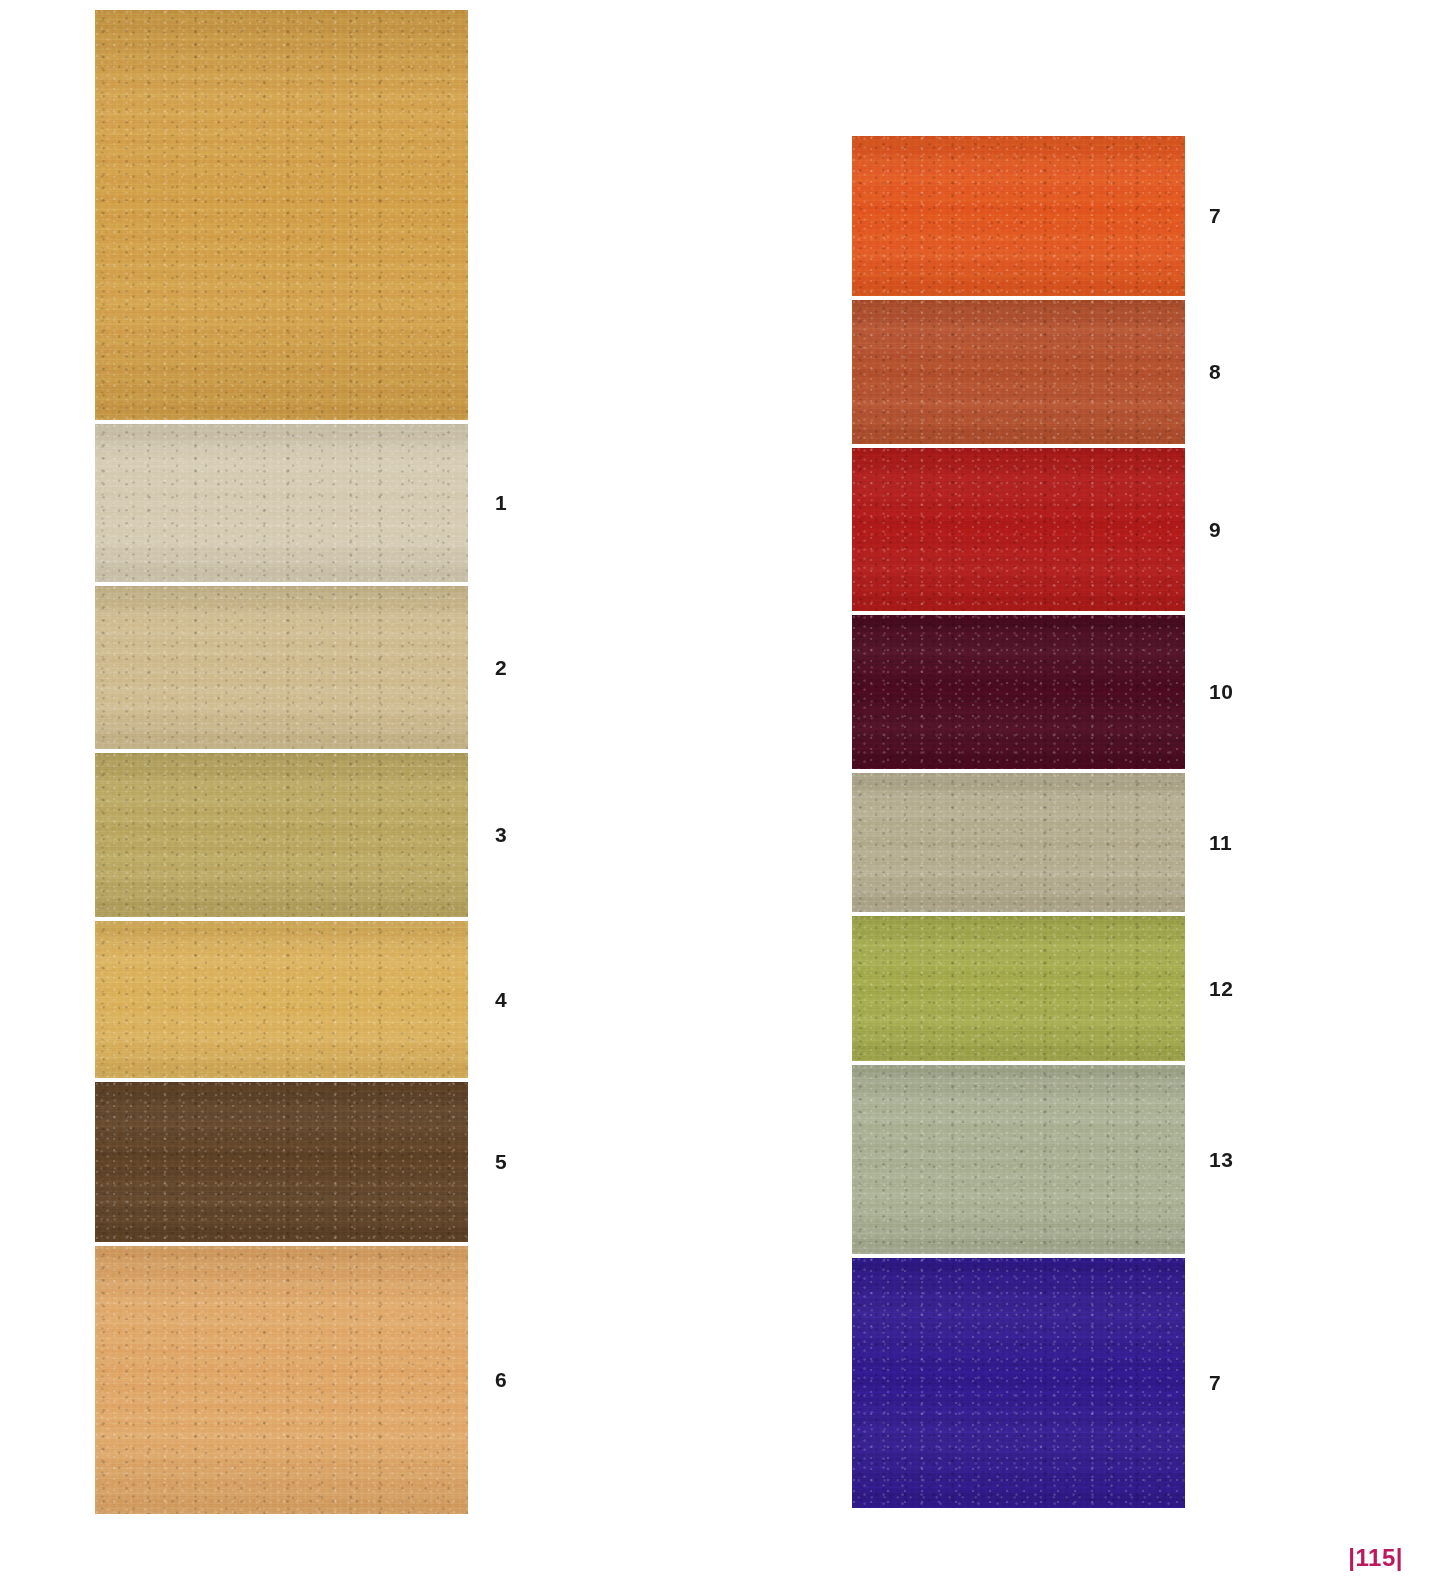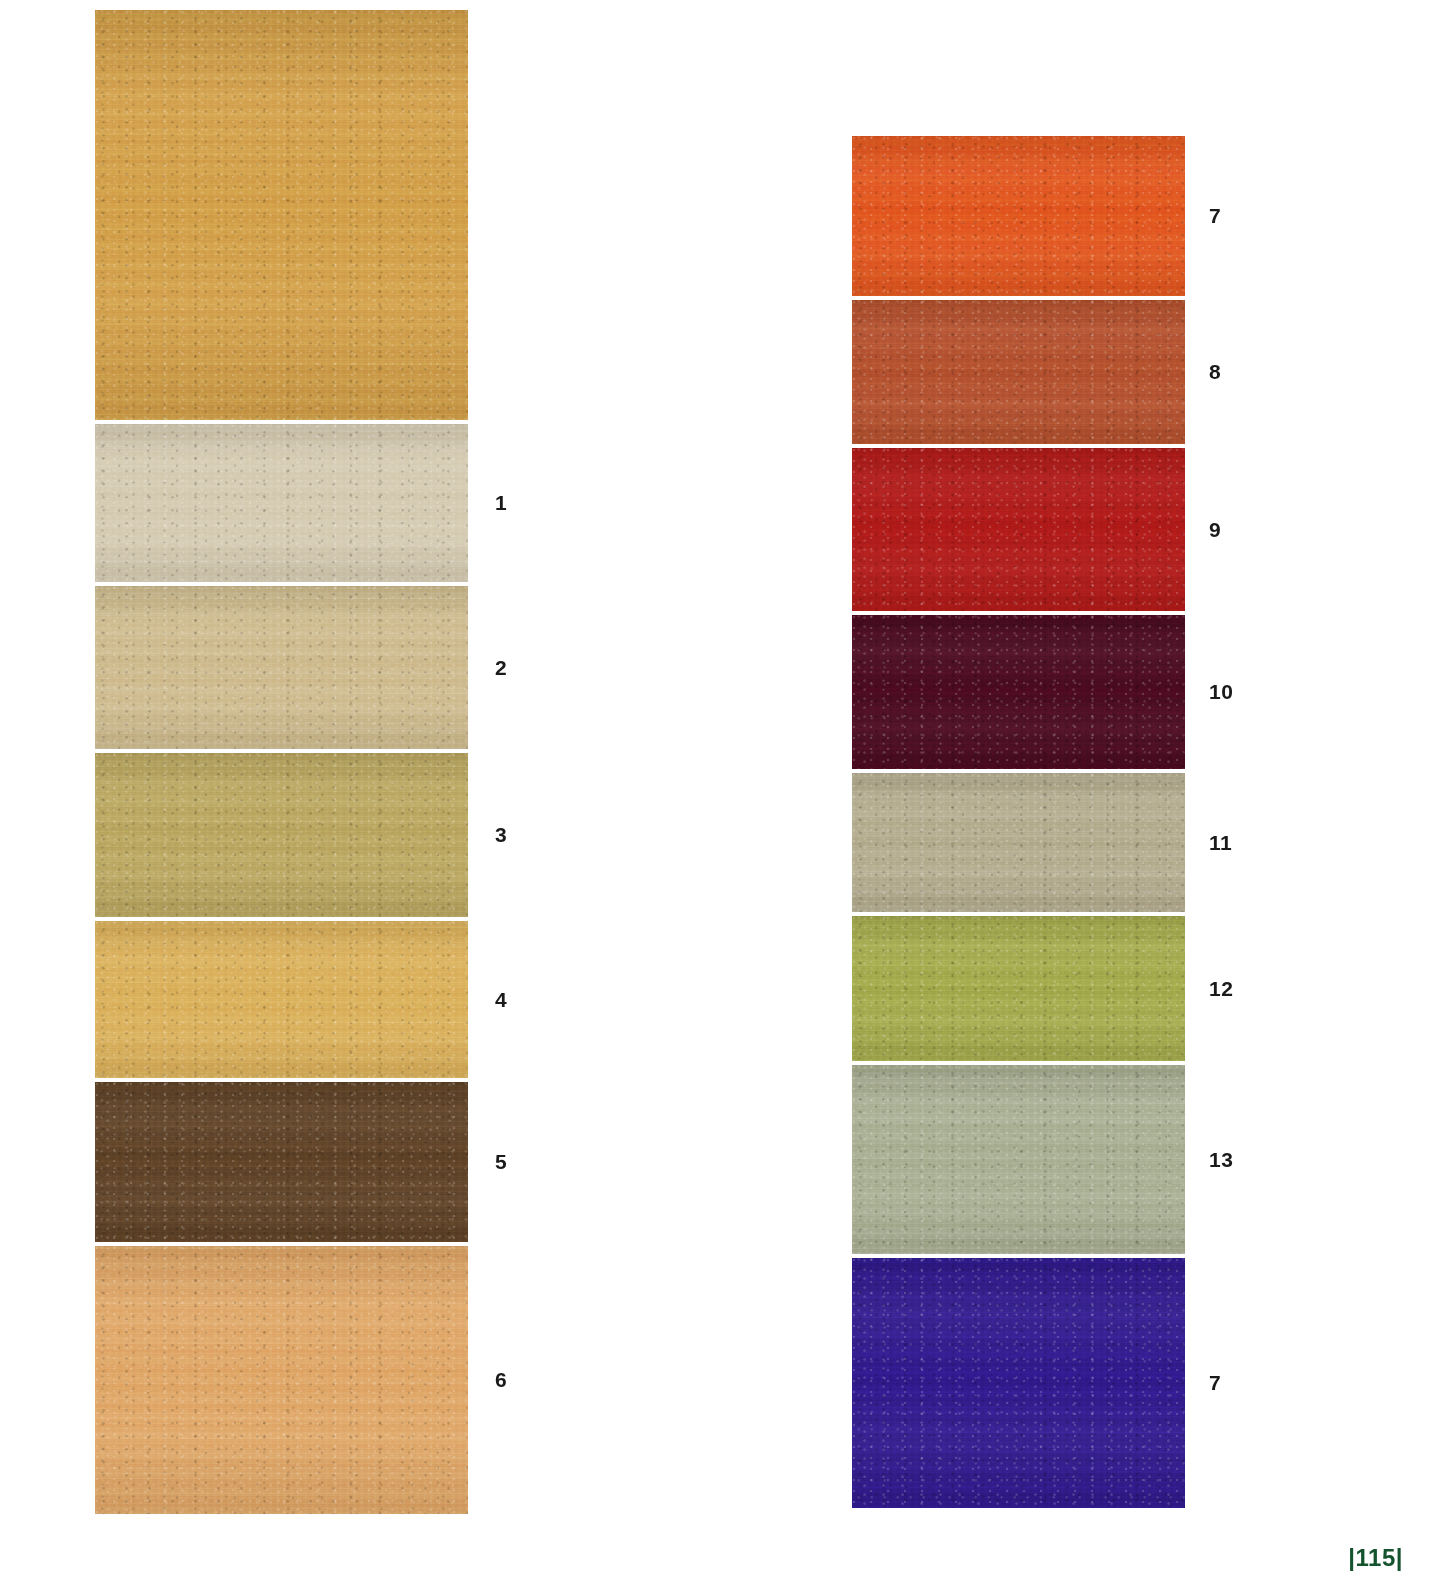--- a/index.html
+++ b/index.html
@@ -117,21 +117,21 @@
   #column-right .swatch-label { left: 357px; }
 
   
   #page-number {
     position: absolute;
     right: 42px;
     bottom: 16px;
     font-family: "Liberation Sans", sans-serif;
     font-weight: bold;
     font-size: 24px;
-    color: #14532d;
+    color: #be185d;
     letter-spacing: 0.5px;
   }
 </style>
 </head>
 <body>
 
 <div id="page">
 
   <div class="swatch-column" id="column-left">
       <div class="swatch-row" style="height: 410px;">

